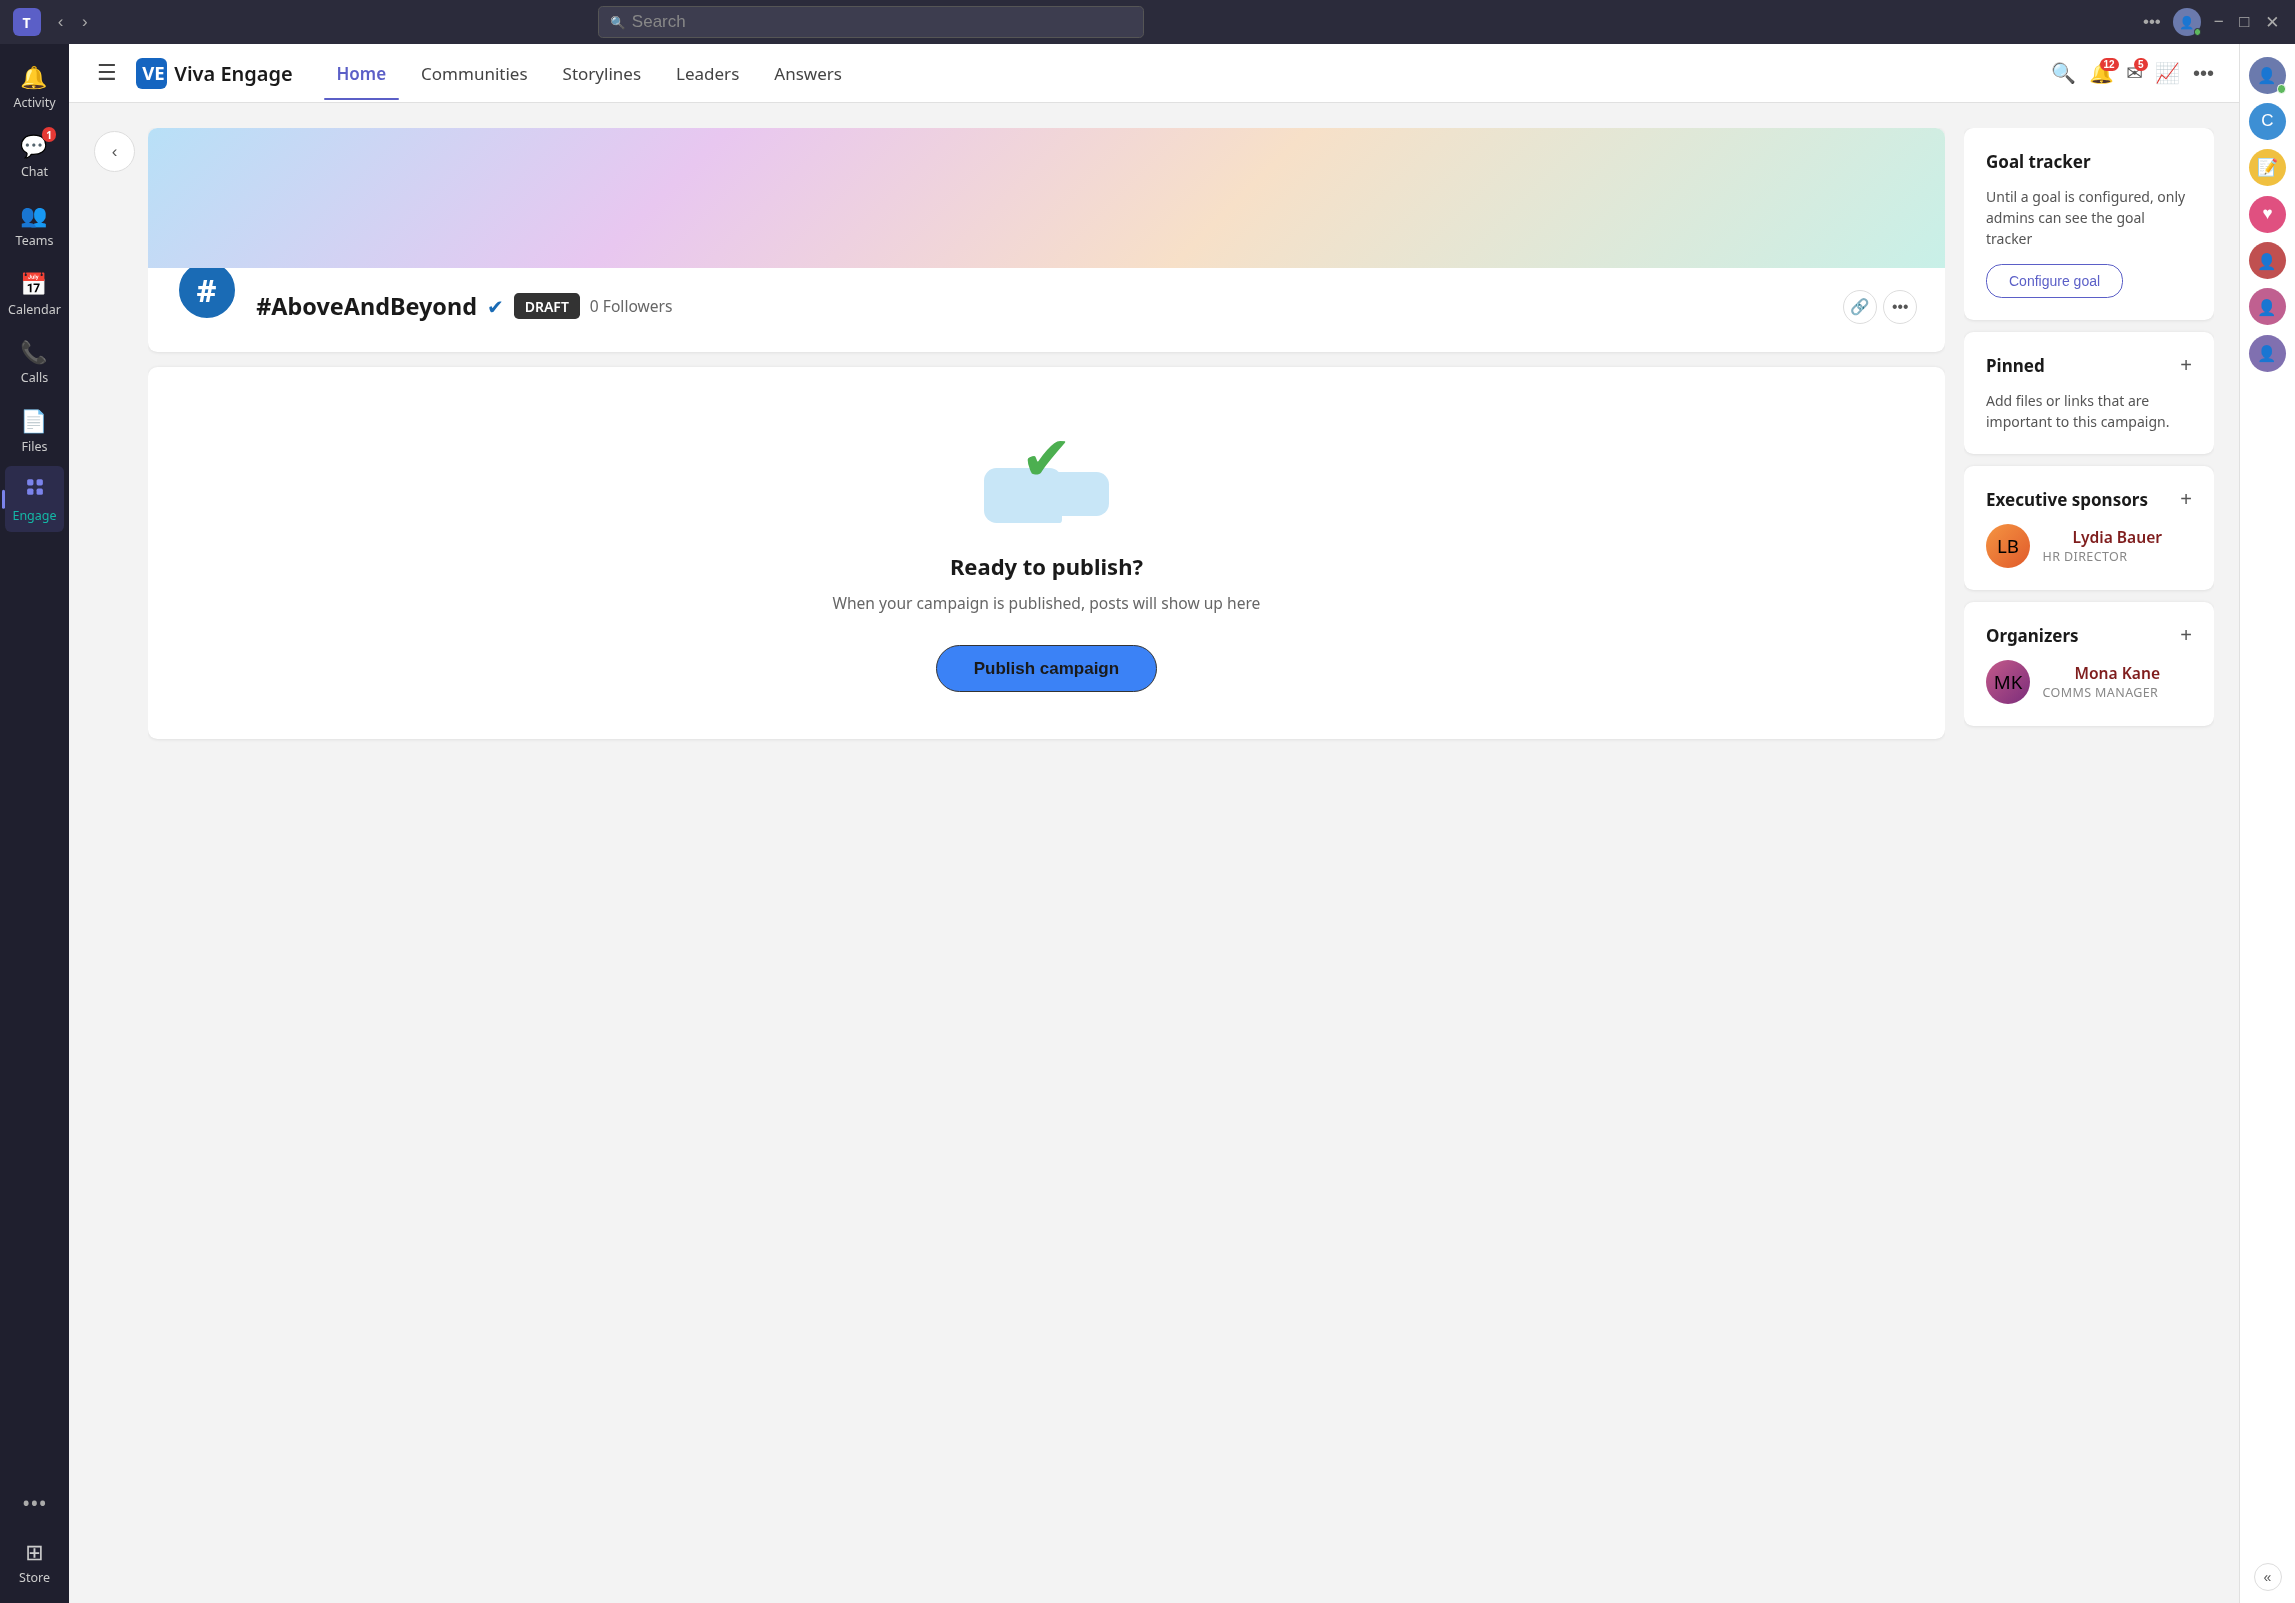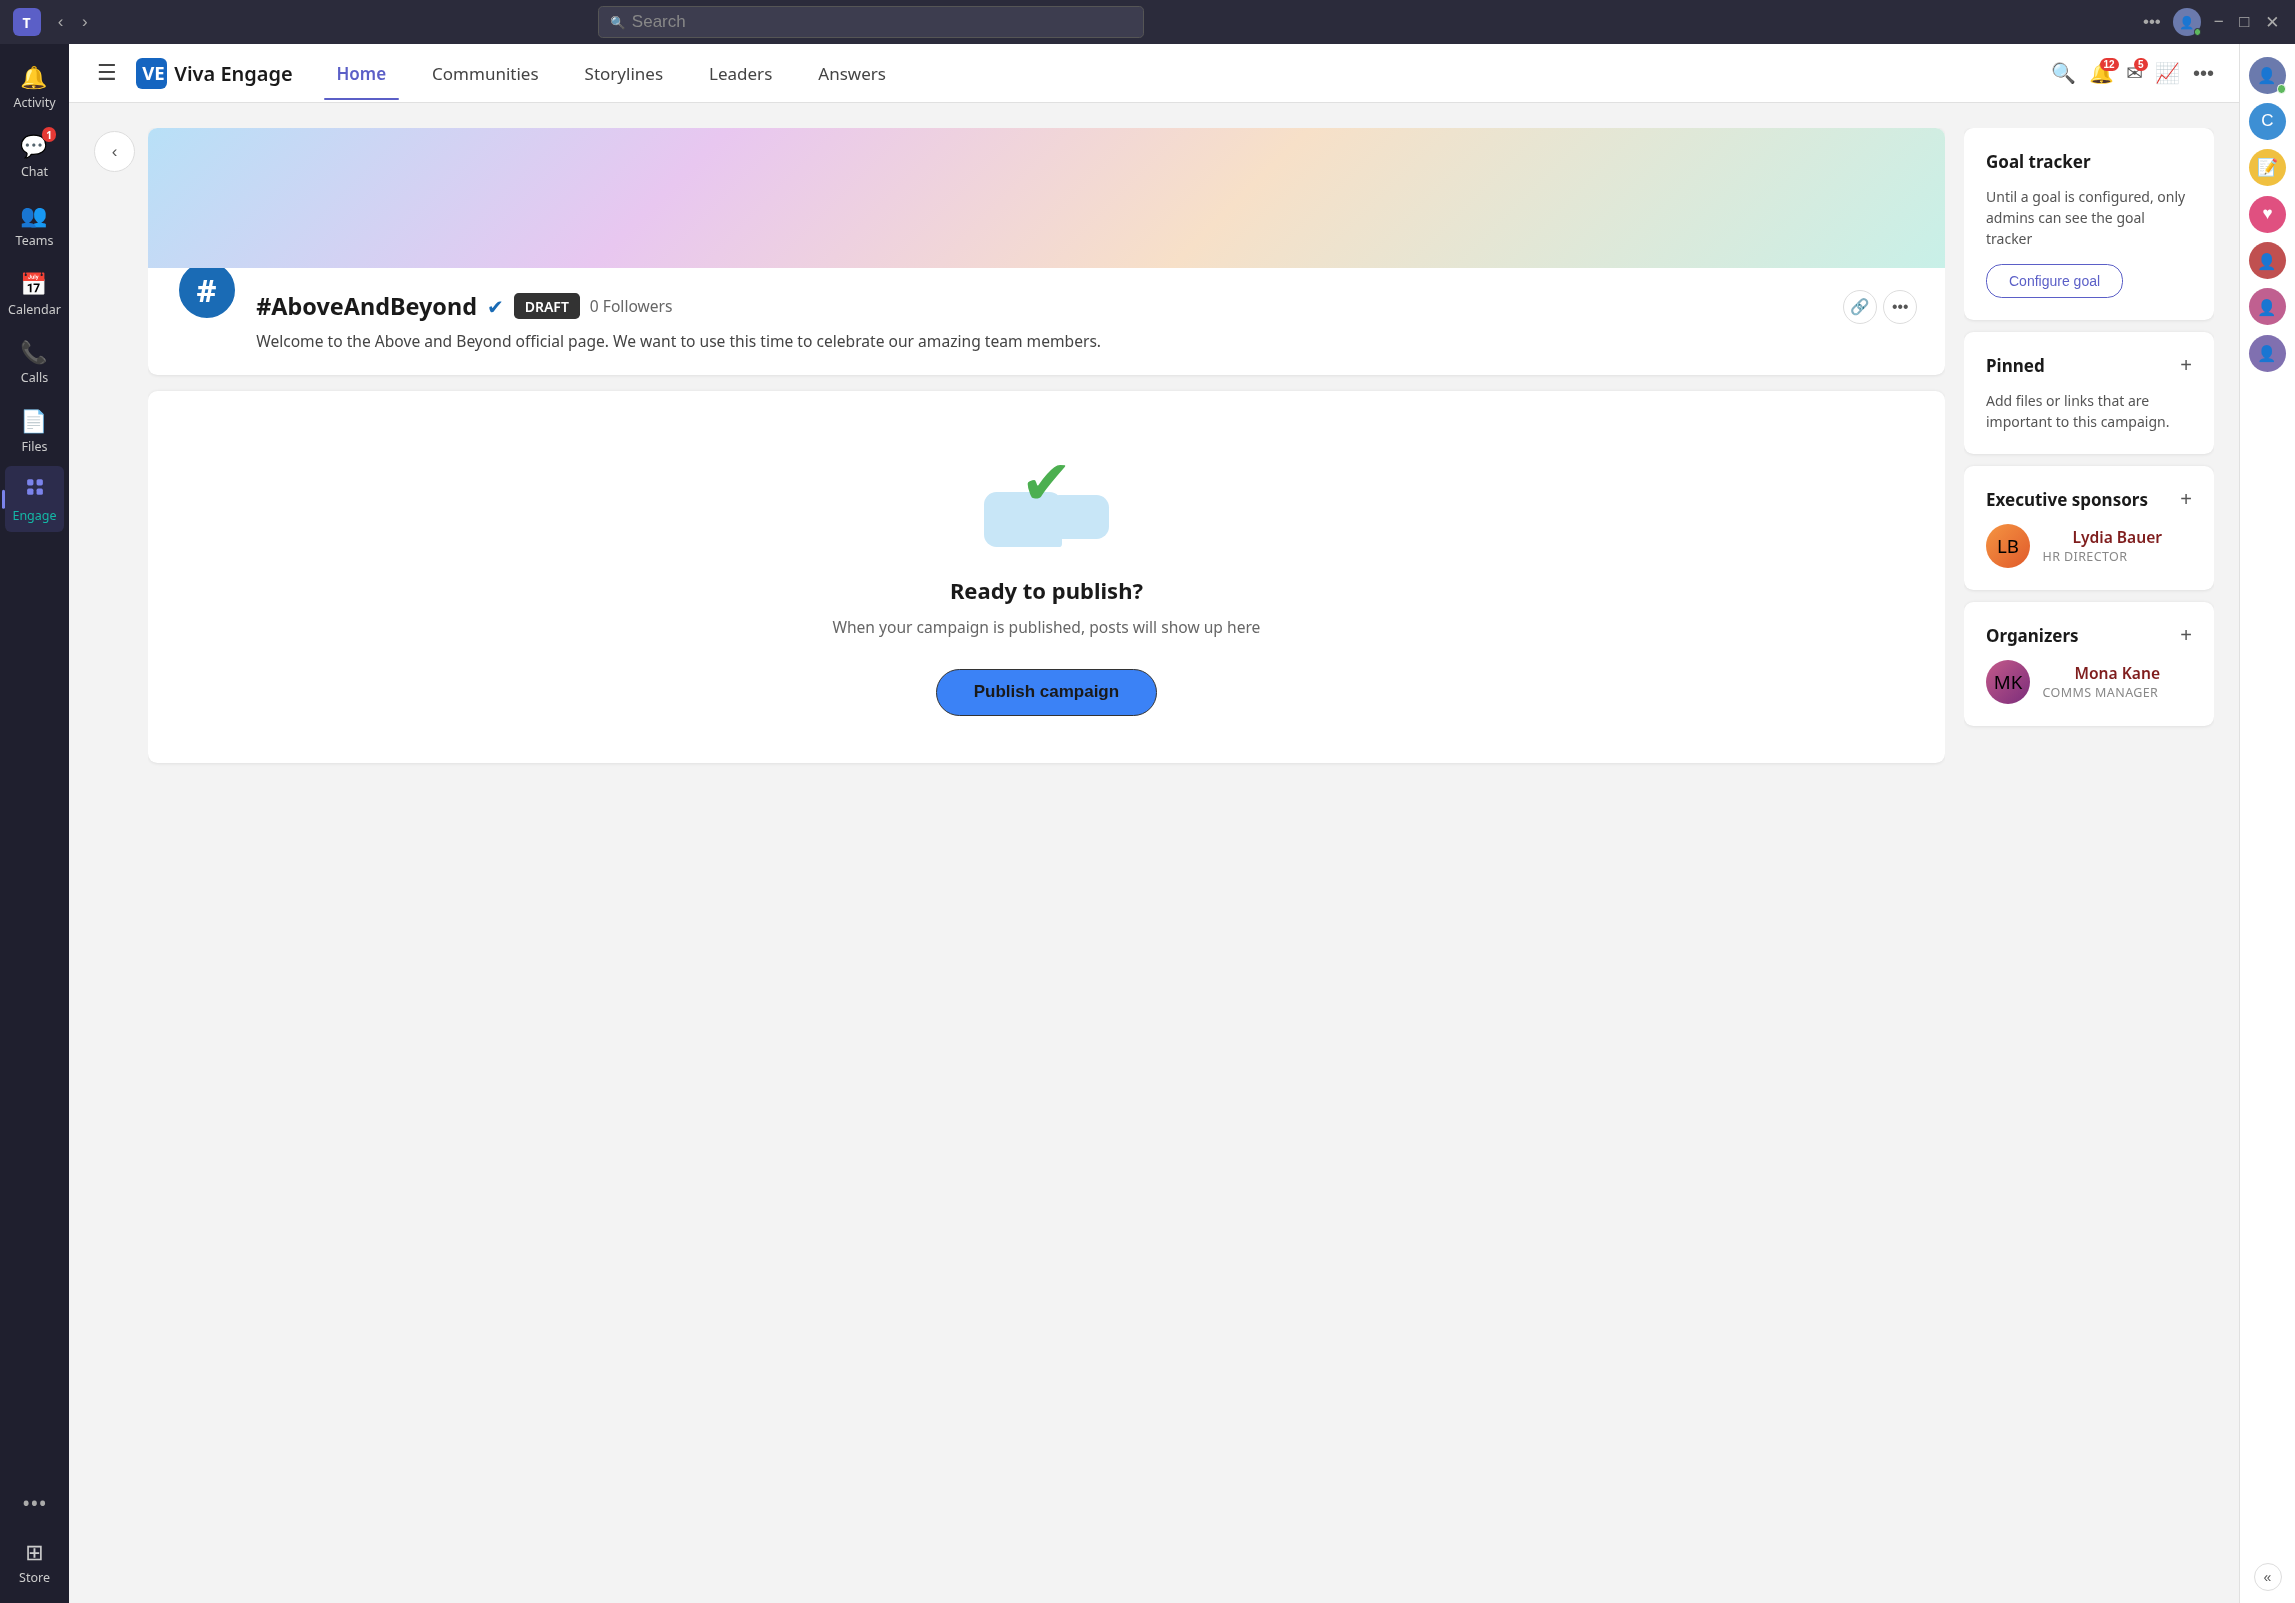--- a/index.html
+++ b/index.html
@@ -207,21 +207,21 @@
       width: 31px;
       height: 31px;
     }
     .app-logo-name {
       font-size: 20px;
       font-weight: 600;
       color: #1a1a1a;
     }
     .top-nav-links {
       display: flex;
-      gap: 21px;
+      gap: 10px;
       margin-left: 15.6px;
     }
     .nav-link {
       font-size: 17px;
       color: #444;
       padding: 6.2px 12.5px;
       border-radius: 3.1px;
       cursor: pointer;
       text-decoration: none;
       position: relative;
@@ -731,22 +731,20 @@
               <div class="campaign-logo">
                 <span>#</span>
               </div>
               <div class="campaign-details">
                 <div class="campaign-title-row">
                   <span class="campaign-title">#AboveAndBeyond</span>
                   <span class="verified-icon">✔</span>
                   <span class="draft-badge">DRAFT</span>
                   <span class="followers-text">0 Followers</span>
                 </div>
-                <div class="campaign-description">Welcome to the Above and Beyond official page. We want to use this time to
-celebrate our amazing team members.</div>
               </div>
               <div class="campaign-actions">
                 <button class="icon-btn">🔗</button>
                 <button class="icon-btn">•••</button>
               </div>
             </div>
           </div>
 
           <div class="publish-card">
             <div class="publish-illustration">

